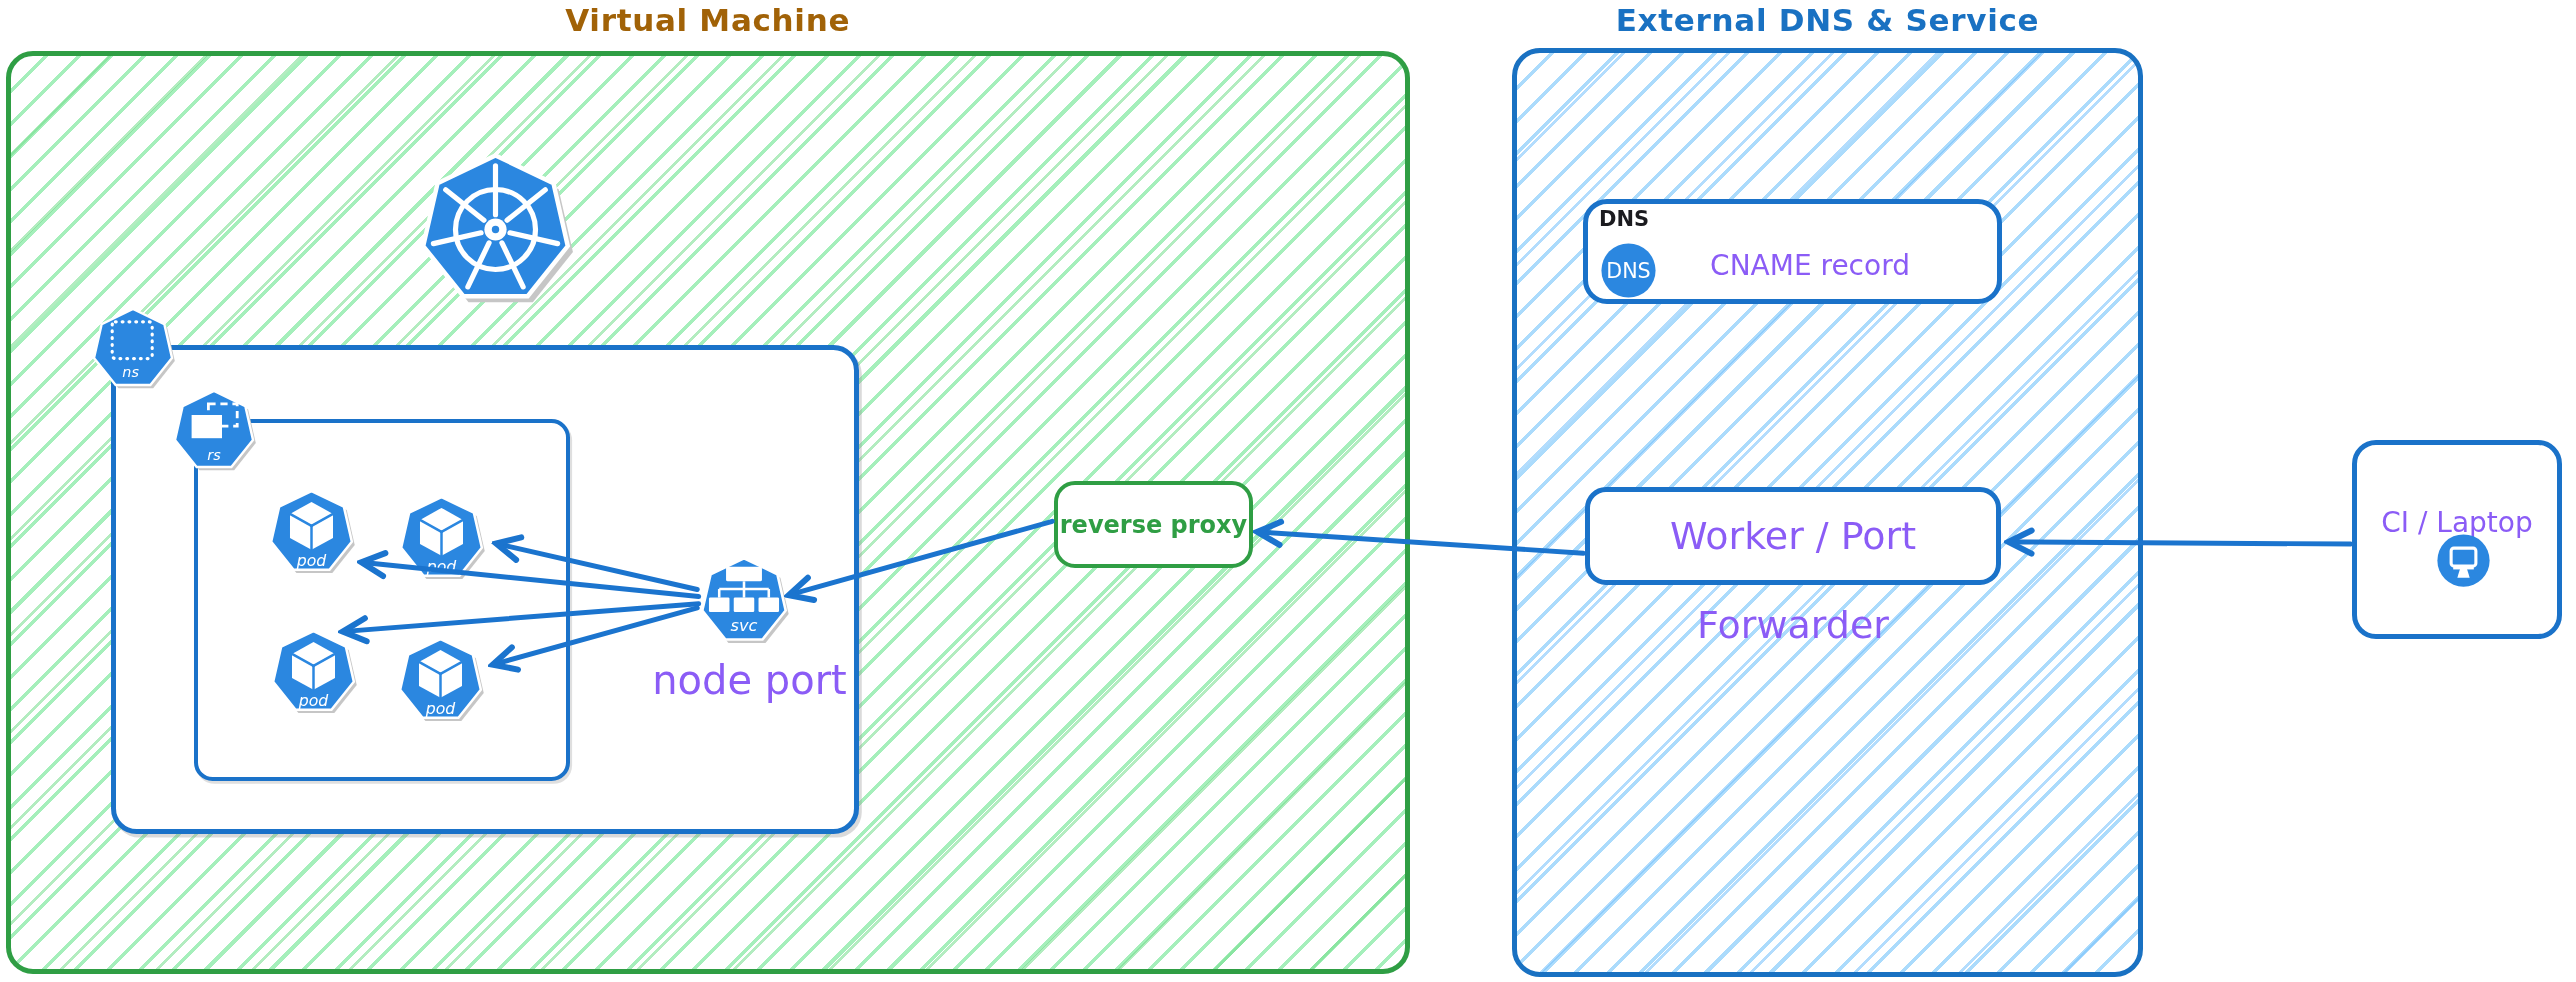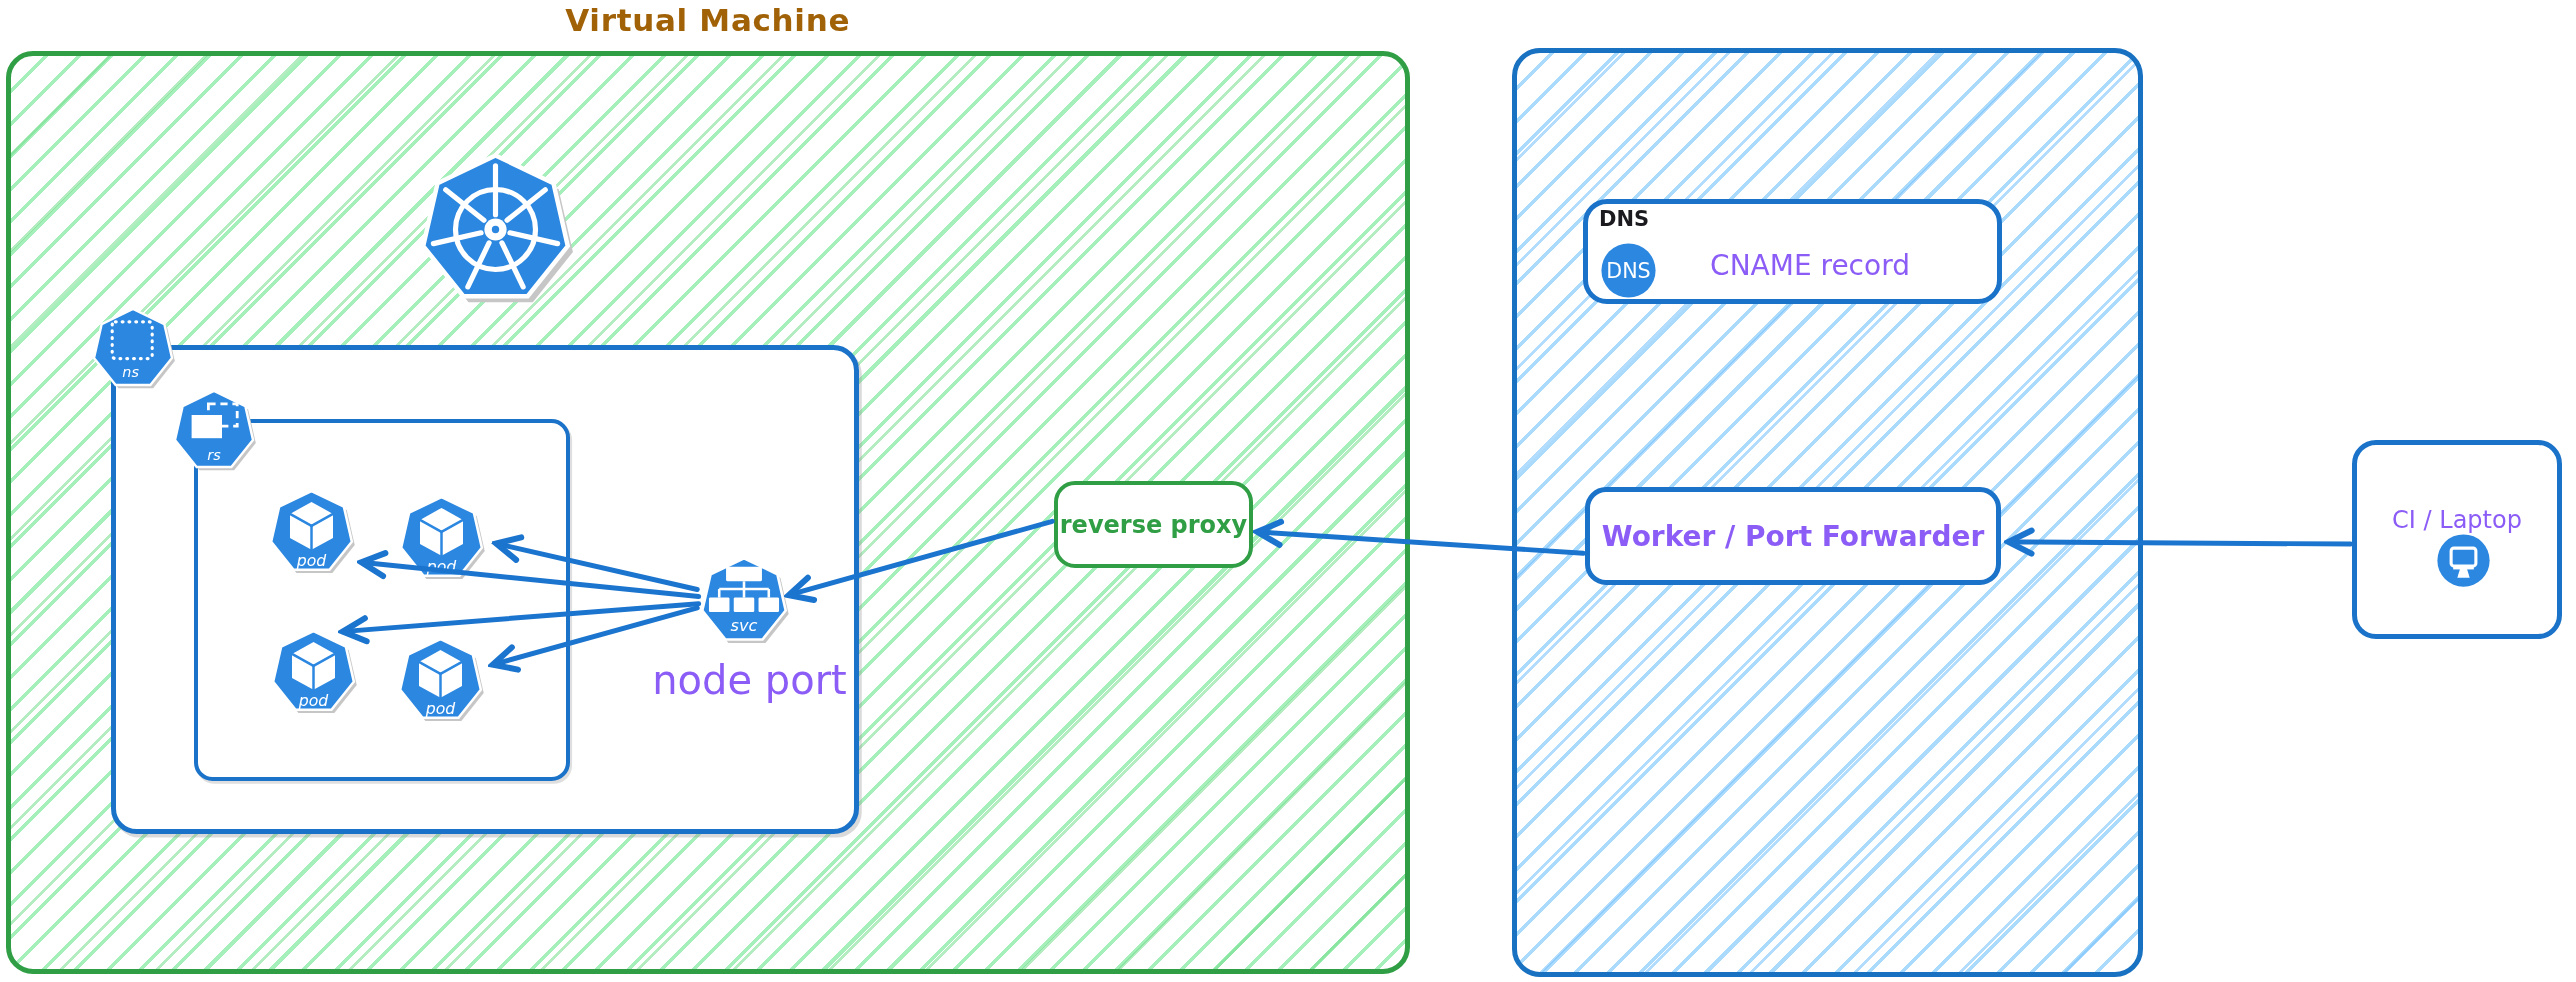--- a/index.html
+++ b/index.html
@@ -165,37 +165,38 @@
     <rect x="34" y="-8" width="48" height="34" rx="3" fill="#ffffff"></rect>
     <text x="0" y="70" text-anchor="middle" font-size="38" font-style="italic" fill="#ffffff">svc</text>
   </svg>
 
   <div class="abs hand-blue" style="left:643px;top:657px;width:213px;text-align:center;font-size:40px;">node port</div>
 
   <div class="abs card-green" style="left:1054px;top:481px;width:199px;height:87px;font-weight:bold;">
     <span class="card-label hand-green" style="font-size:24px;line-height:80px;">reverse proxy</span>
   </div>
 
+  <div class="abs group-title ext-title" style="left:1512px;top:0;width:631px;">External DNS &amp; Service</div>
 
   <div class="abs ext-box" style="left:1512px;top:48px;width:631px;height:929px;"></div>
 
   <div class="abs card-blue" style="left:1583px;top:199px;width:419px;height:105px;border-width:5px;box-shadow:none;"></div>
   <div class="abs hand-black" style="left:1599px;top:207px;font-size:21px;font-weight:bold;">DNS</div>
   <svg class="abs" style="left:1600px;top:242px;" width="57" height="57" viewBox="-40 -40 80 80">
     <circle cx="0" cy="0" r="38" fill="#2b87e0"></circle>
     <text x="0" y="11" text-anchor="middle" font-size="29" fill="#ffffff">DNS</text>
   </svg>
   <div class="abs hand-blue" style="left:1661px;top:249px;width:298px;text-align:center;font-size:28px;">CNAME record</div>
 
   <div class="abs card-blue" style="left:1585px;top:487px;width:416px;height:98px;border-width:5px;border-radius:21px;box-shadow:none;">
-    <span class="card-label hand-blue" style="font-size:28px;line-height:89px;font-weight:bold;">Worker / Port Forwarder</span>
+    <span class="card-label hand-blue" style="font-size:38px;line-height:89px;">Worker / Port Forwarder</span>
   </div>
 
   <div class="abs card-blue" style="left:2352px;top:440px;width:210px;height:199px;border-width:5px;box-shadow:none;"></div>
-  <div class="abs hand-blue" style="left:2352px;top:506px;width:210px;text-align:center;font-size:24px;">CI / Laptop</div>
+  <div class="abs hand-blue" style="left:2352px;top:506px;width:210px;text-align:center;font-size:28px;">CI / Laptop</div>
   <svg class="abs" style="left:2436px;top:533px;" width="55" height="55" viewBox="-40 -40 80 80">
     <circle cx="0" cy="0" r="38" fill="#2b87e0"></circle>
     <rect x="-18" y="-18" width="36" height="26" rx="4" fill="none" stroke="#ffffff" stroke-width="4.5"></rect>
     <line x1="-15" y1="11" x2="15" y2="11" stroke="#ffffff" stroke-width="4"></line>
     <path d="M -5,12 L 5,12 L 9,25 L -9,25 Z" fill="#ffffff"></path>
   </svg>
 
   <svg class="abs" style="left:0;top:0;pointer-events:none;" width="2576" height="983" viewBox="0 0 3628 1384">
     <defs>
       <marker id="ah" viewBox="0 0 14 14" refX="11" refY="7" markerWidth="6.5" markerHeight="6.5" orient="auto-start-reverse">

